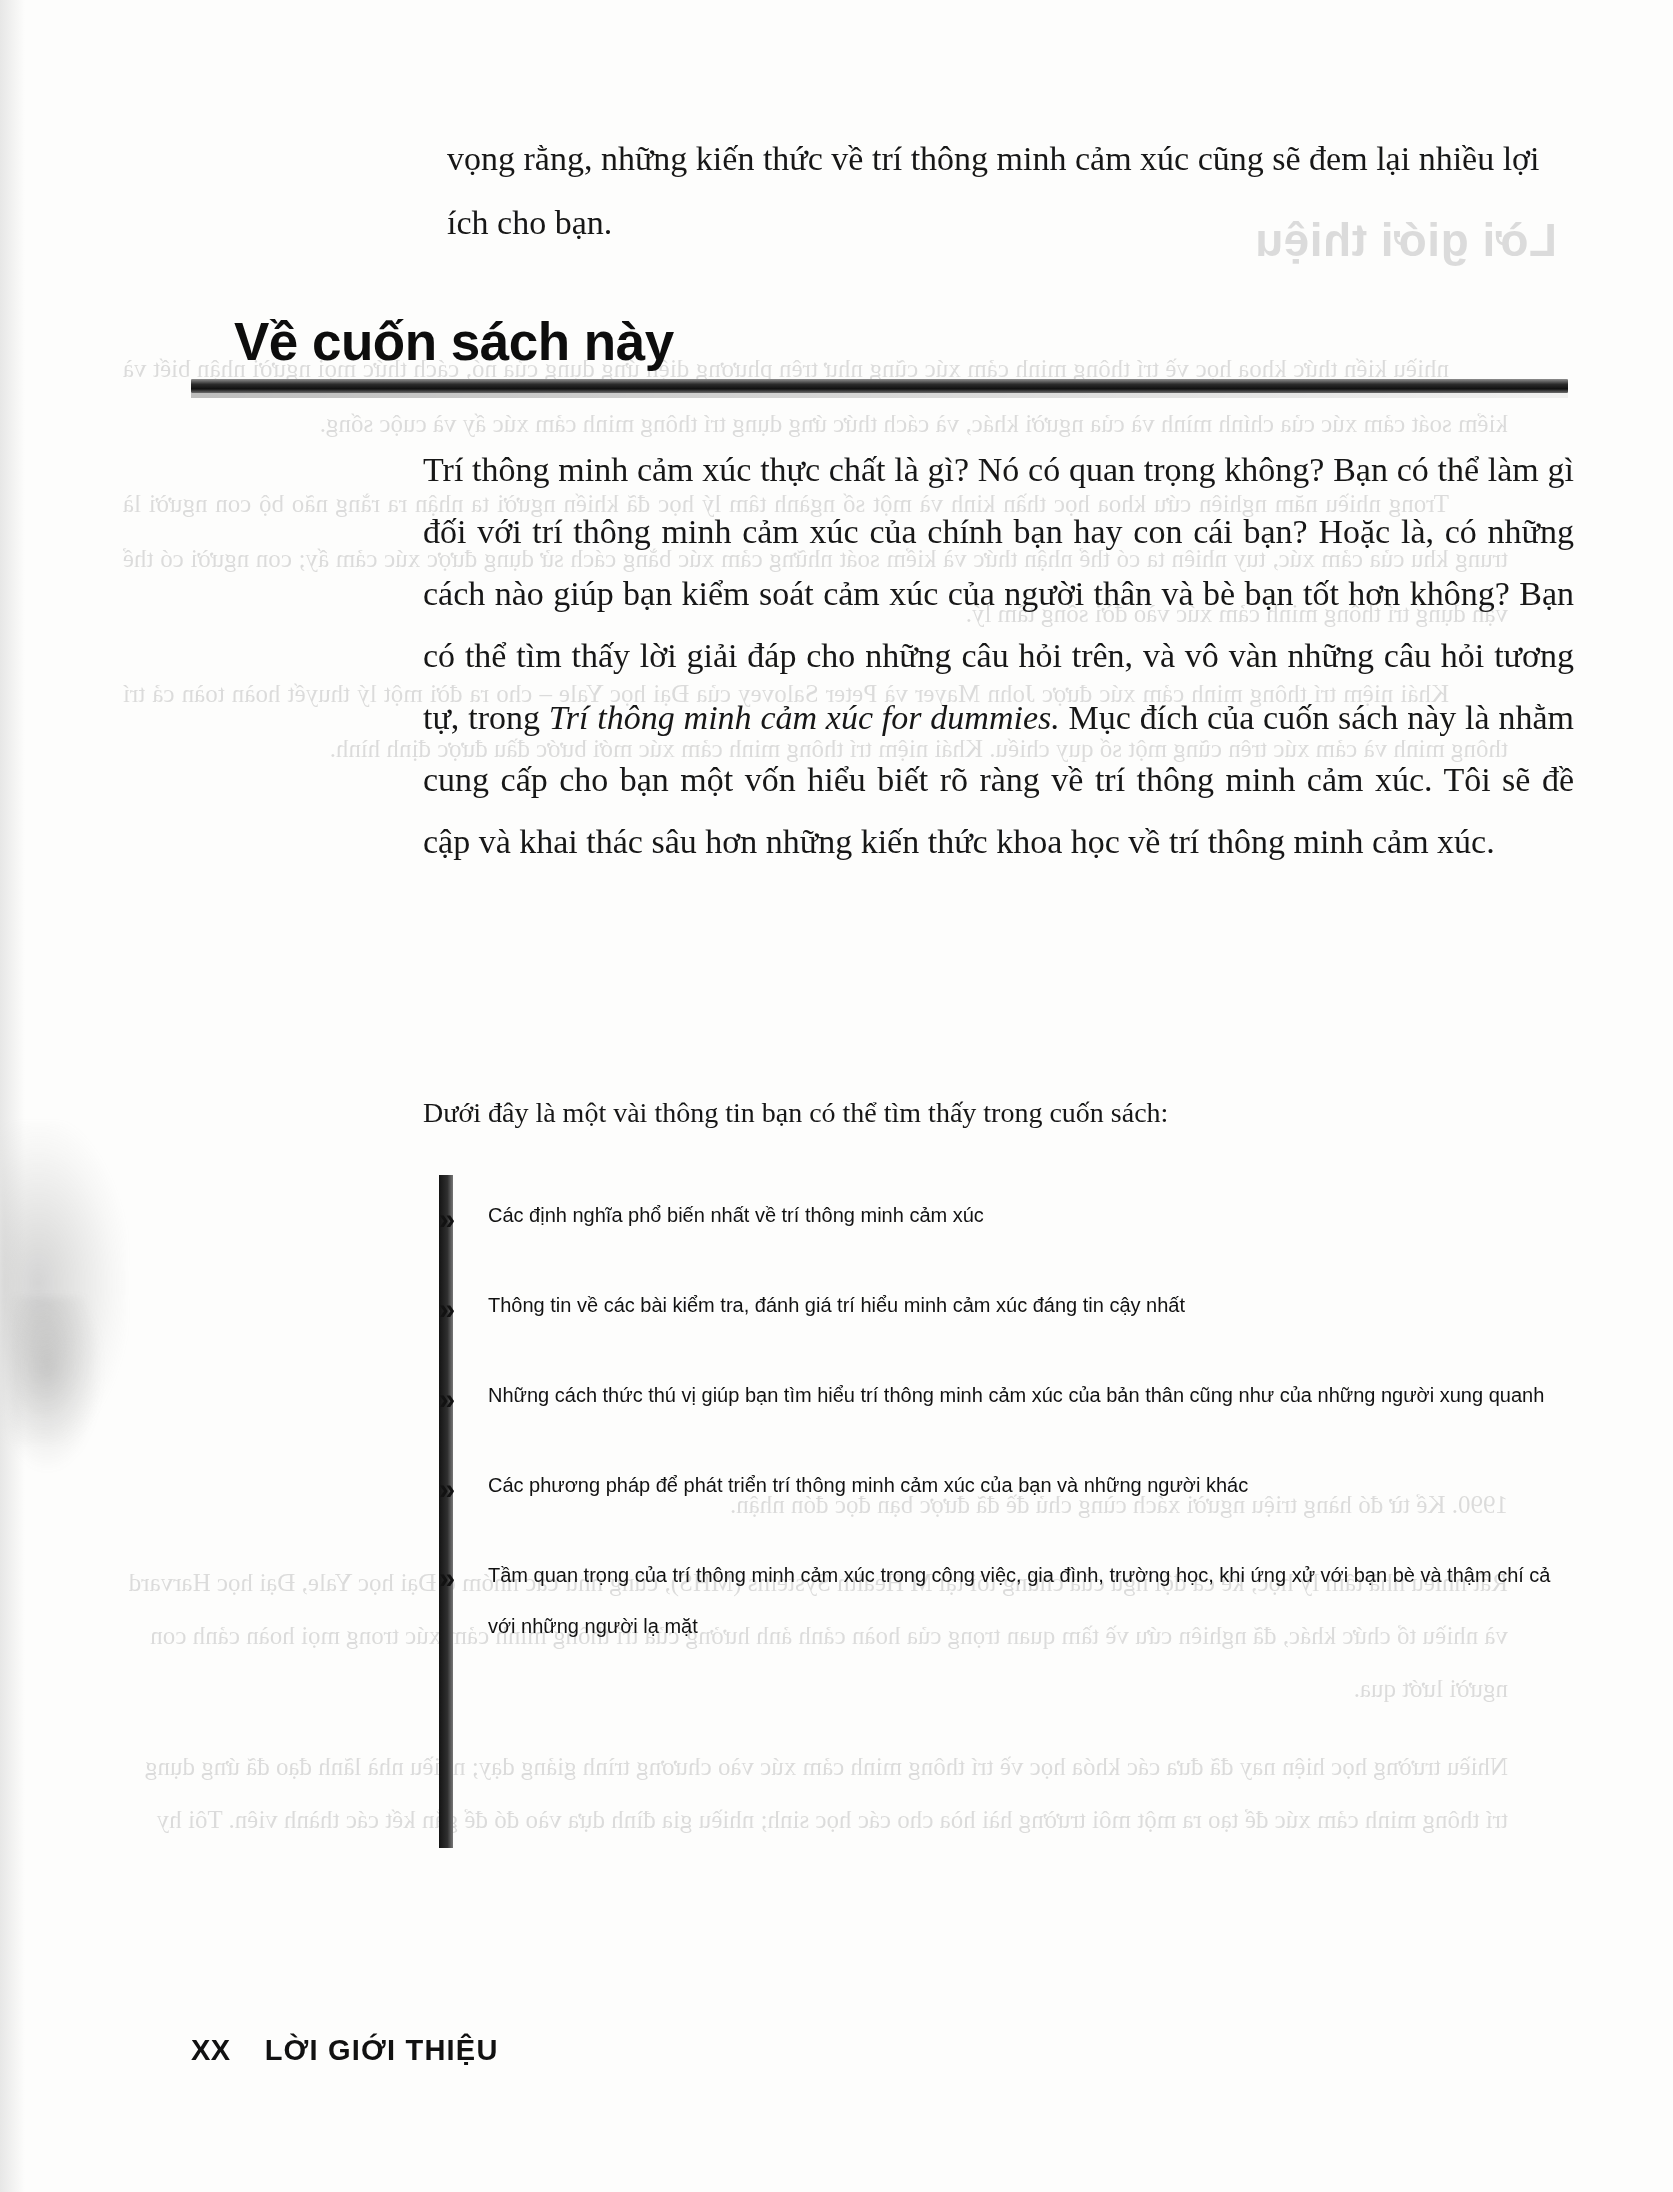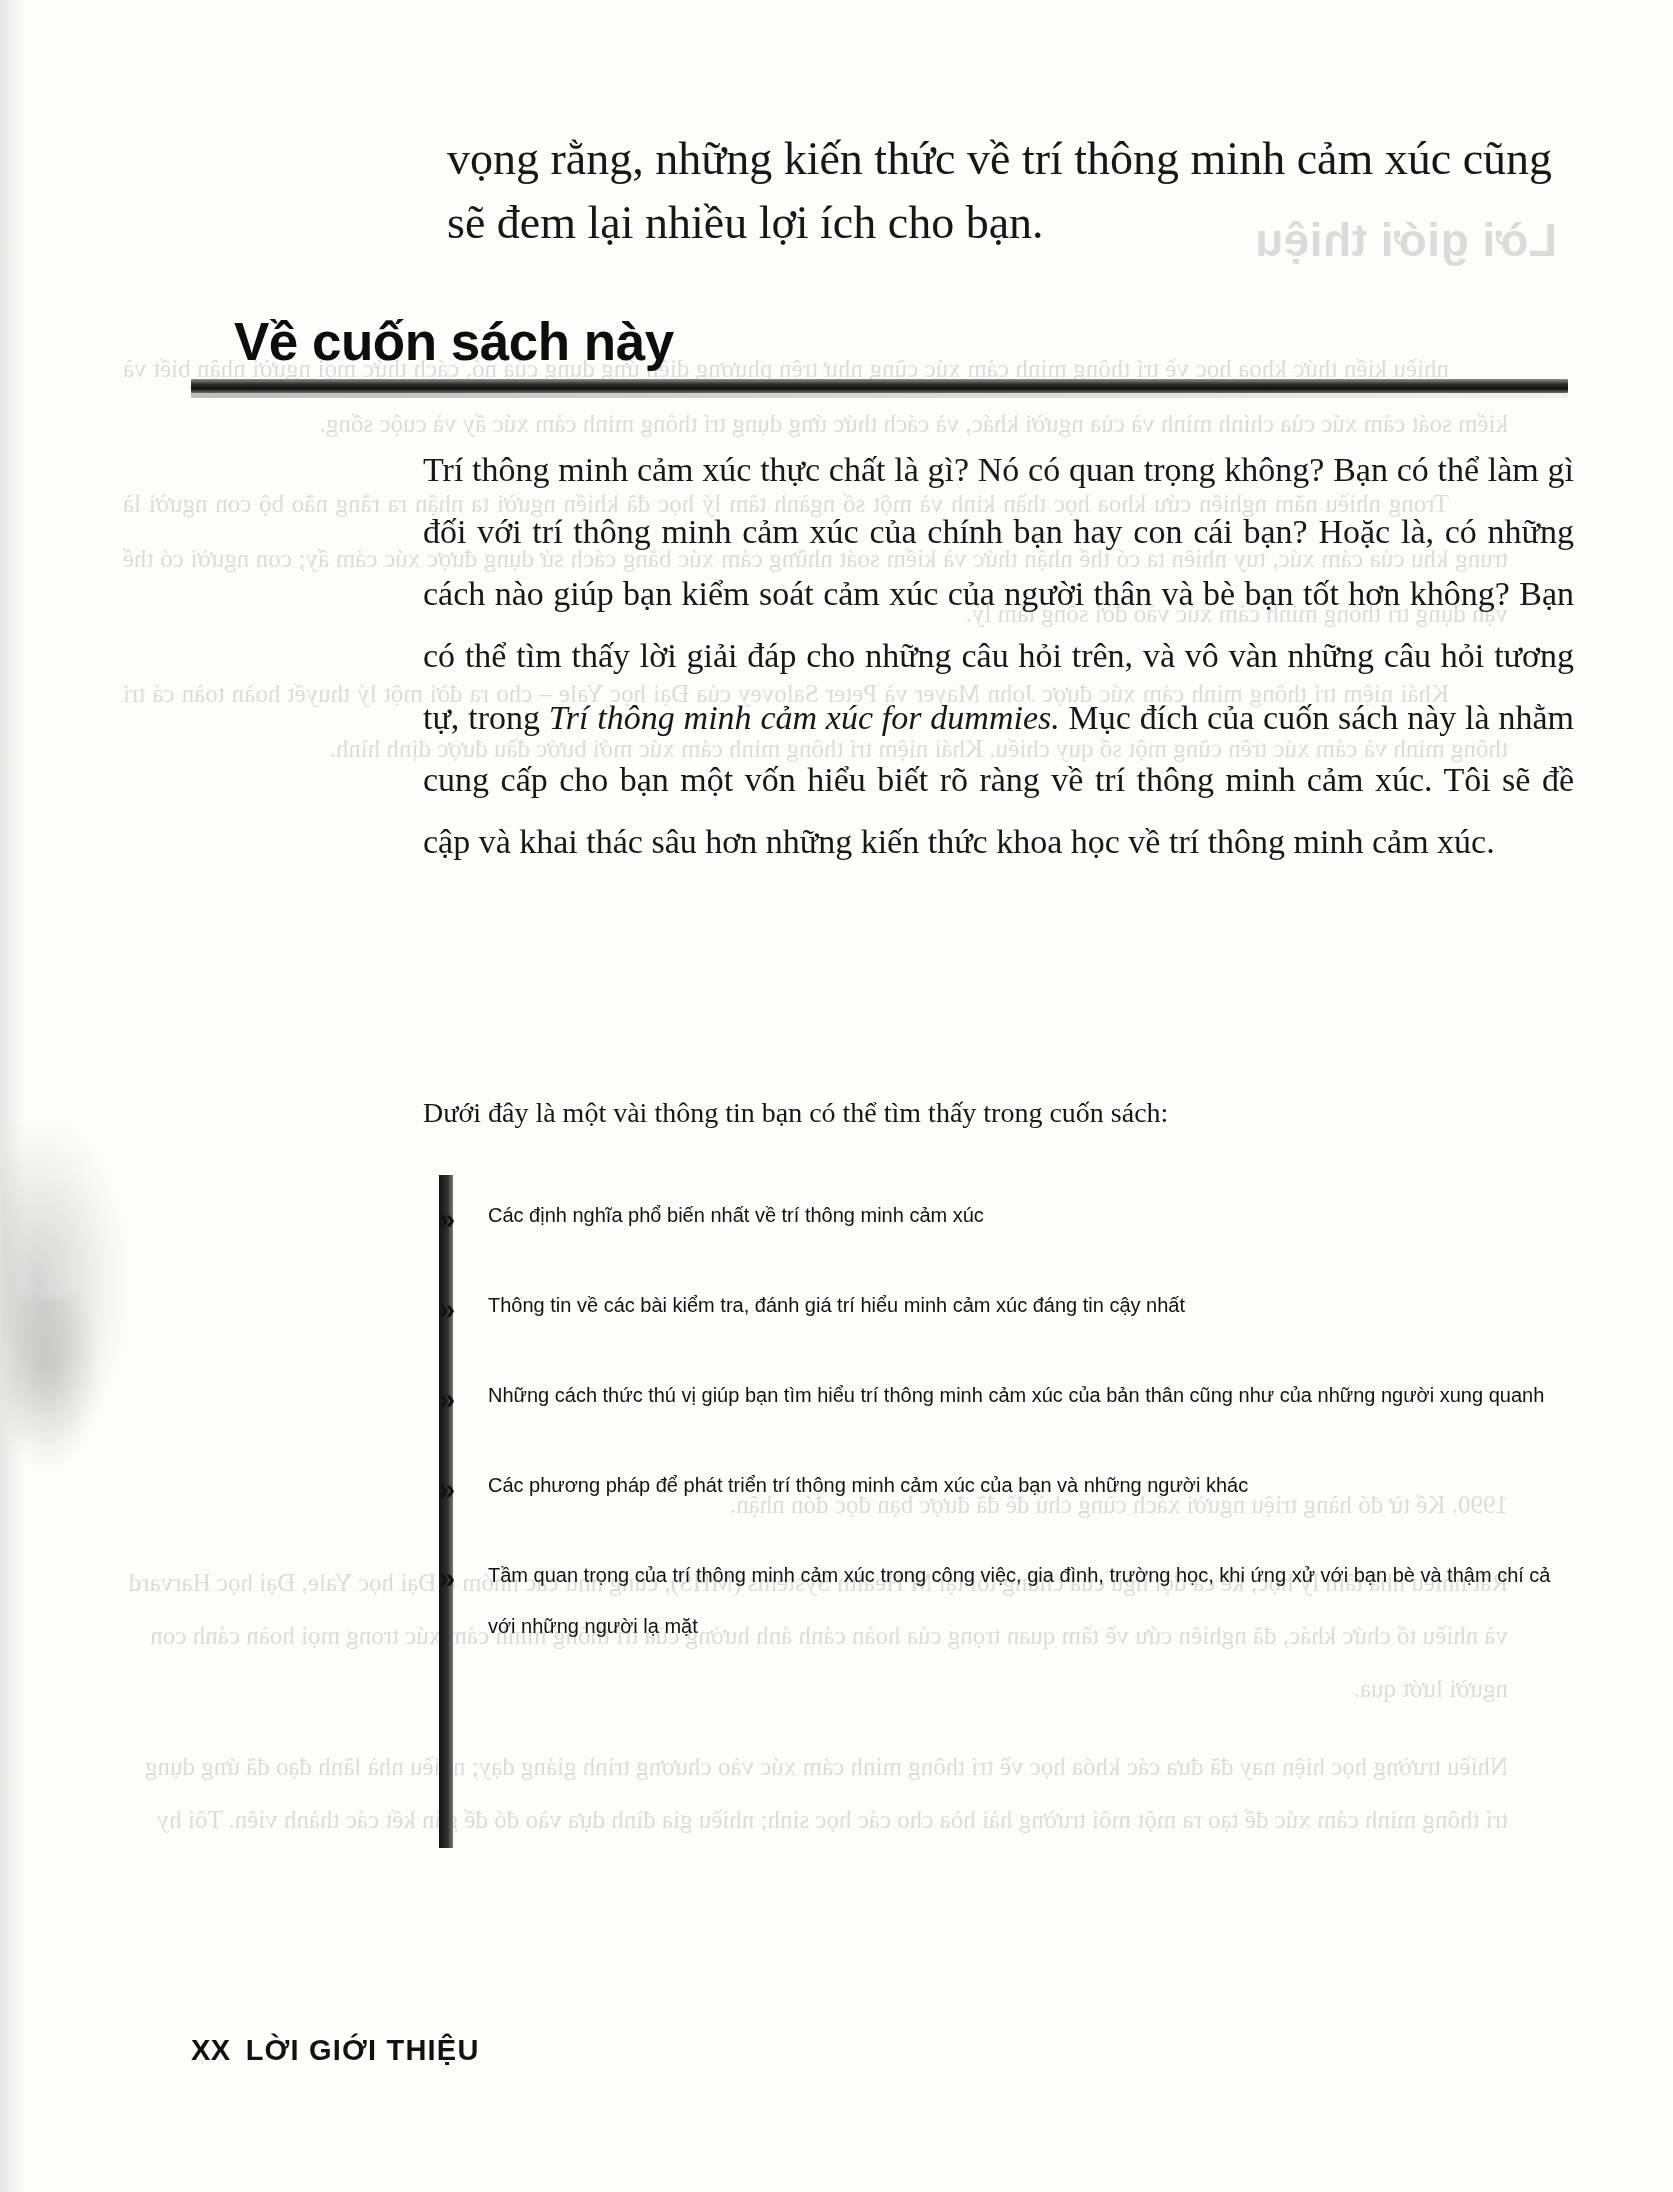--- a/index.html
+++ b/index.html
@@ -97,21 +97,21 @@
     text-align: justify;
     text-justify: inter-word;
     color: #171717;
   }
 
   .lead-para {
     position: absolute;
     left: 447px;
     top: 127px;
     width: 1122px;
-    font-size: 46px;
+    font-size: 34px;
     line-height: 64px;
     text-align: left;
     color: #171717;
   }
 
   
   .heading-wrap {
     position: absolute;
     left: 191px;
     top: 312px;
@@ -206,21 +206,21 @@
     width: 1078px;
   }
 
   
   .footer {
     position: absolute;
     left: 191px;
     bottom: 125px;
     display: flex;
     align-items: baseline;
-    gap: 15px;
+    gap: 34px;
     font-family: "Liberation Sans", sans-serif;
     font-weight: bold;
   }
   .footer .pg {
     font-size: 29px;
     letter-spacing: 0.5px;
     color: #111;
   }
   .footer .ftxt {
     font-size: 29px;

